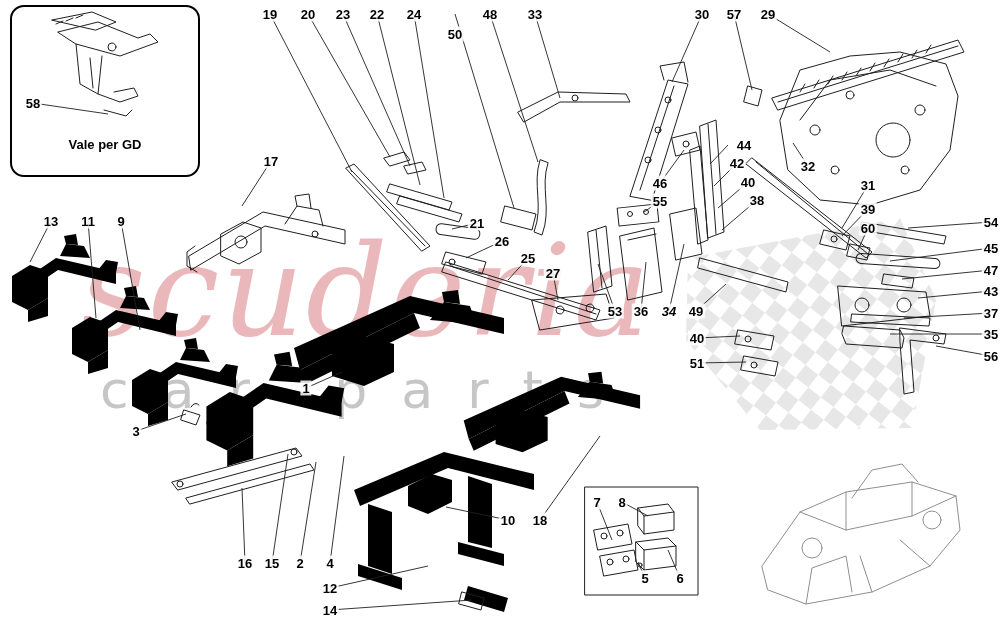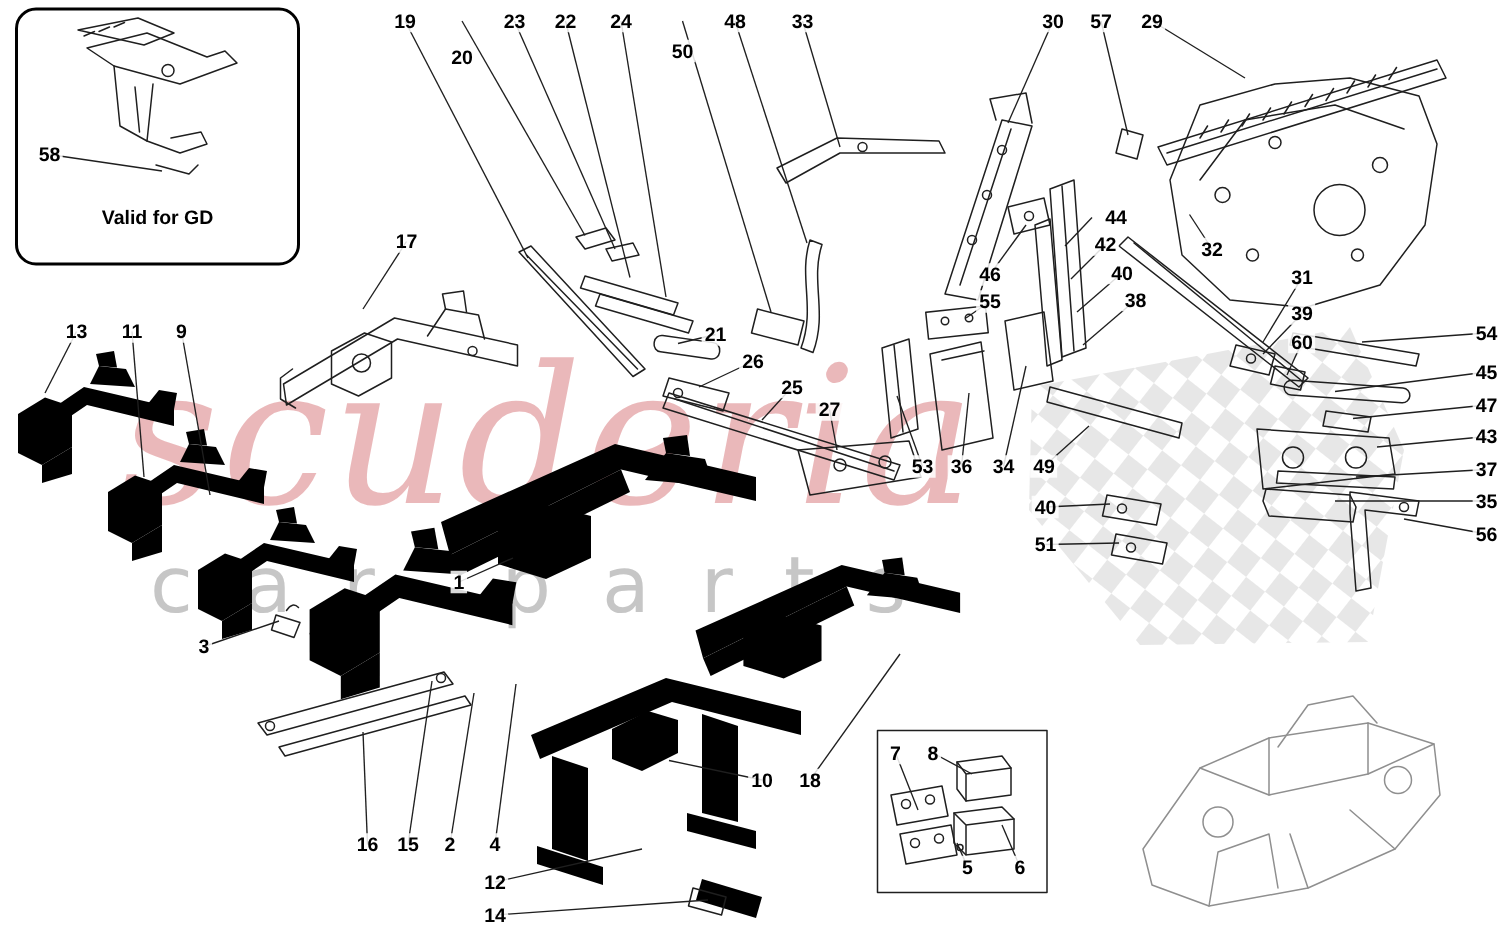--- a/index.html
+++ b/index.html
@@ -325,21 +325,21 @@
         <line x1="991" y1="222" x2="908" y2="228"></line>
         <line x1="660" y1="201" x2="644" y2="212"></line>
         <line x1="991" y1="356" x2="936" y2="346"></line>
         <line x1="734" y1="14" x2="752" y2="90"></line>
         <line x1="33" y1="103" x2="108" y2="114"></line>
       </g>
   </svg>
 
   <div class="note-box">
     <div class="note-text">
-      <div>Valid for GD</div>
+      <div>Vale per GD</div>
     </div>
   </div>
 
   <div id="callout-layer">
       <div class="callout" style="left: 306px; top: 388px;">1</div>
       <div class="callout" style="left: 300px; top: 563px;">2</div>
       <div class="callout" style="left: 136px; top: 431px;">3</div>
       <div class="callout" style="left: 330px; top: 563px;">4</div>
       <div class="callout" style="left: 645px; top: 578px;">5</div>
       <div class="callout" style="left: 680px; top: 578px;">6</div>
@@ -349,34 +349,34 @@
       <div class="callout" style="left: 508px; top: 520px;">10</div>
       <div class="callout" style="left: 88px; top: 221px;">11</div>
       <div class="callout" style="left: 330px; top: 588px;">12</div>
       <div class="callout" style="left: 51px; top: 221px;">13</div>
       <div class="callout" style="left: 330px; top: 610px;">14</div>
       <div class="callout" style="left: 272px; top: 563px;">15</div>
       <div class="callout" style="left: 245px; top: 563px;">16</div>
       <div class="callout" style="left: 271px; top: 161px;">17</div>
       <div class="callout" style="left: 540px; top: 520px;">18</div>
       <div class="callout" style="left: 270px; top: 14px;">19</div>
-      <div class="callout" style="left: 308px; top: 14px; margin-top: 24px;">20</div>
+      <div class="callout" style="left: 308px; top: 14px;">20</div>
       <div class="callout" style="left: 477px; top: 223px;">21</div>
       <div class="callout" style="left: 377px; top: 14px;">22</div>
       <div class="callout" style="left: 343px; top: 14px;">23</div>
       <div class="callout" style="left: 414px; top: 14px;">24</div>
       <div class="callout" style="left: 528px; top: 258px;">25</div>
       <div class="callout" style="left: 502px; top: 241px;">26</div>
       <div class="callout" style="left: 553px; top: 273px;">27</div>
       <div class="callout" style="left: 768px; top: 14px;">29</div>
       <div class="callout" style="left: 702px; top: 14px;">30</div>
       <div class="callout" style="left: 868px; top: 185px;">31</div>
       <div class="callout" style="left: 808px; top: 166px;">32</div>
       <div class="callout" style="left: 535px; top: 14px;">33</div>
-      <div class="callout" style="left: 669px; top: 311px;">34</div>
+      <div class="callout" style="left: 669px; top: 311px; font-style: italic;">34</div>
       <div class="callout" style="left: 991px; top: 334px; text-align: right;">35</div>
       <div class="callout" style="left: 641px; top: 311px;">36</div>
       <div class="callout" style="left: 991px; top: 313px;">37</div>
       <div class="callout" style="left: 757px; top: 200px;">38</div>
       <div class="callout" style="left: 868px; top: 209px;">39</div>
       <div class="callout" style="left: 748px; top: 182px;">40</div>
       <div class="callout" style="left: 868px; top: 228px;">60</div>
       <div class="callout" style="left: 737px; top: 163px;">42</div>
       <div class="callout" style="left: 991px; top: 291px;">43</div>
       <div class="callout" style="left: 744px; top: 145px;">44</div>

